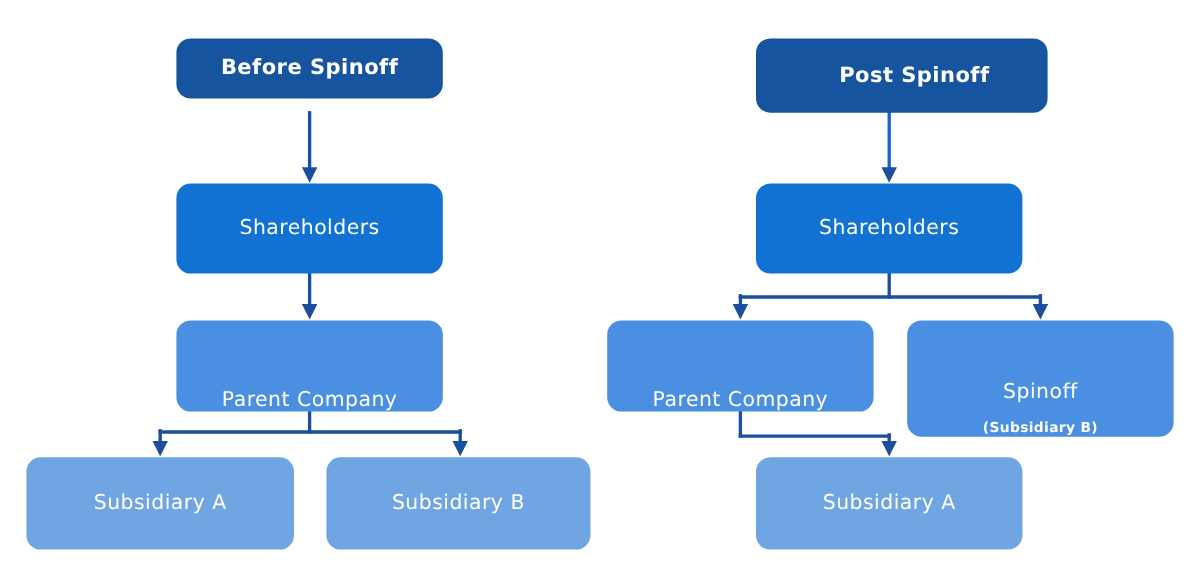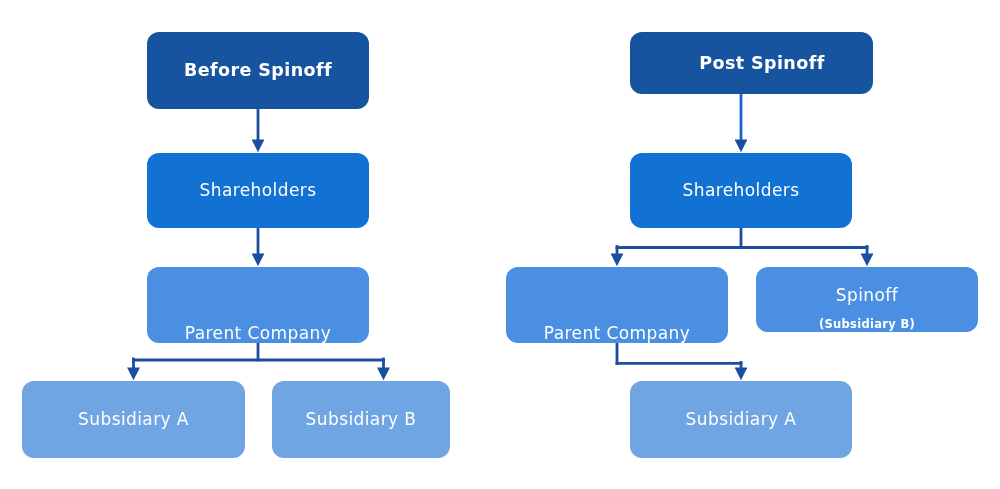--- a/index.html
+++ b/index.html
@@ -39,31 +39,31 @@
     line-height: 1.2;
   }
   .lvl-title      { background: var(--title-box);       font-size: 17.5px; font-weight: 700; }
   .lvl-share      { background: var(--shareholders-box); font-size: 17px;  font-weight: 400; }
   .lvl-parent     { background: var(--parent-box);       font-size: 17px;  font-weight: 500; justify-content: flex-end; }
   .lvl-subsidiary { background: var(--subsidiary-box);   font-size: 17px;  font-weight: 500; }
 
   .sub-label { font-size: 11.5px; font-weight: 700; letter-spacing: 0.3px; margin-top: 13px; }
 
   
-  .n-before-title  { left: 147px; top: 32px;  width: 222px; height: 77px; }
+  .n-before-title  { left: 147px; top: 32px;  width: 222px; height: 50px; }
   .n-before-share  { left: 147px; top: 153px; width: 222px; height: 75px; }
   .n-before-parent { left: 147px; top: 267px; width: 222px; height: 76px; }
   .n-before-sub-a  { left: 22px;  top: 381px; width: 223px; height: 77px; }
-  .n-before-sub-b  { left: 272px; top: 381px; width: 178px; height: 77px; }
+  .n-before-sub-b  { left: 272px; top: 381px; width: 220px; height: 77px; }
 
   
   .n-post-title    { left: 630px; top: 32px;  width: 222px; height: 62px; padding-left: 21px; }
   .n-post-share    { left: 630px; top: 153px; width: 222px; height: 75px; }
   .n-post-parent   { left: 506px; top: 267px; width: 222px; height: 76px; }
-  .n-post-spinoff  { left: 756px; top: 267px; width: 222px; height: 65px; }
+  .n-post-spinoff  { left: 756px; top: 267px; width: 222px; height: 97px; }
   .n-post-sub-a    { left: 630px; top: 381px; width: 222px; height: 77px; }
 </style>
 </head>
 <body>
 
 <div class="canvas">
 
   <svg class="connectors" viewBox="0 0 1000 489" xmlns="http://www.w3.org/2000/svg">
     <defs>
       <marker id="ah" viewBox="0 0 10 10" refX="2" refY="5" markerWidth="4.6" markerHeight="4.6" orient="auto" markerUnits="strokeWidth">

